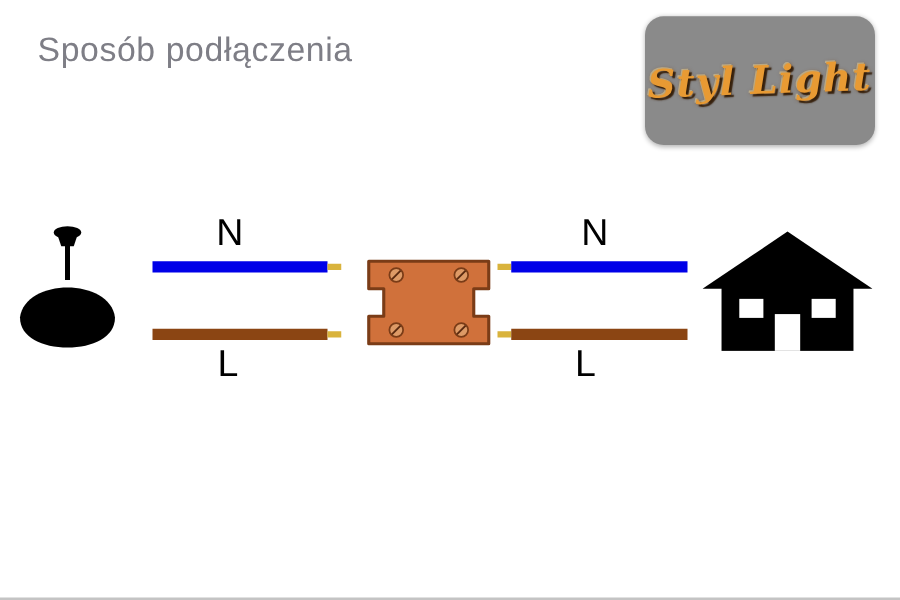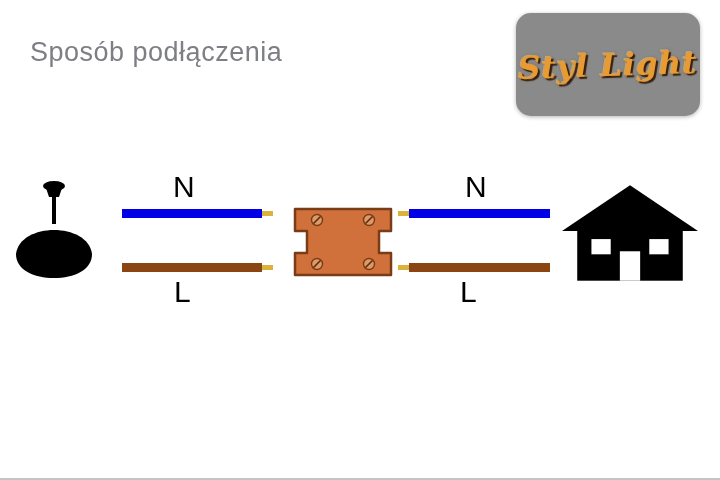--- a/index.html
+++ b/index.html
@@ -11,21 +11,20 @@
     overflow: hidden;
     font-family: "Liberation Sans", sans-serif;
   }
   .title {
     position: absolute;
     left: 30px;
     top: 25px;
     font-size: 27px;
     color: #7e7e86;
     letter-spacing: 0.5px;
-    margin-top: 12px;
   }
   .logo {
     position: absolute;
     left: 516px;
     top: 13px;
     width: 184px;
     height: 103px;
     background: #8a8a8a;
     border-radius: 15px;
     box-shadow: 0 1px 4px rgba(0,0,0,0.3);

